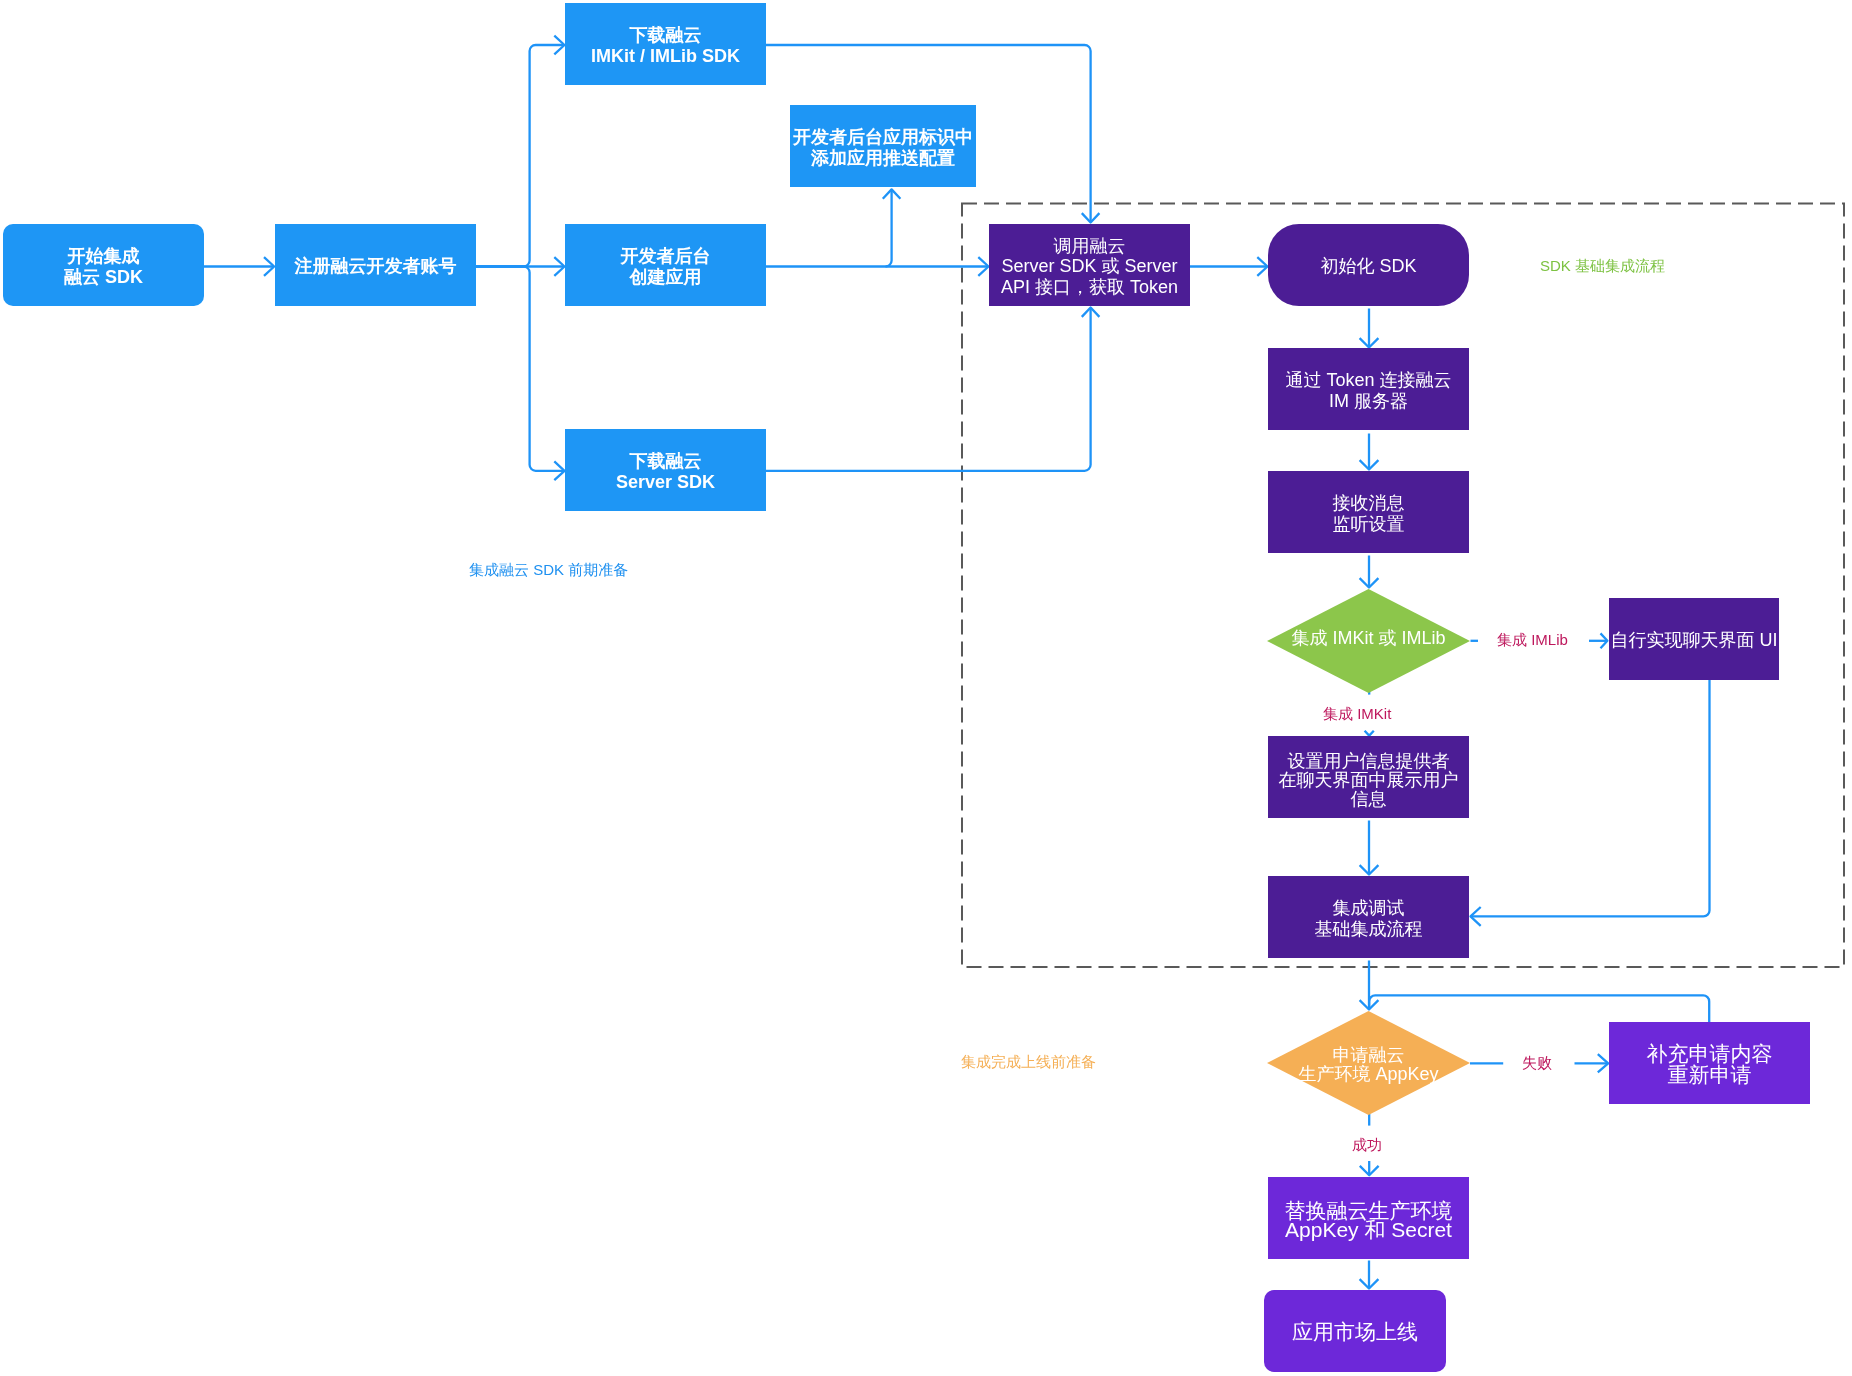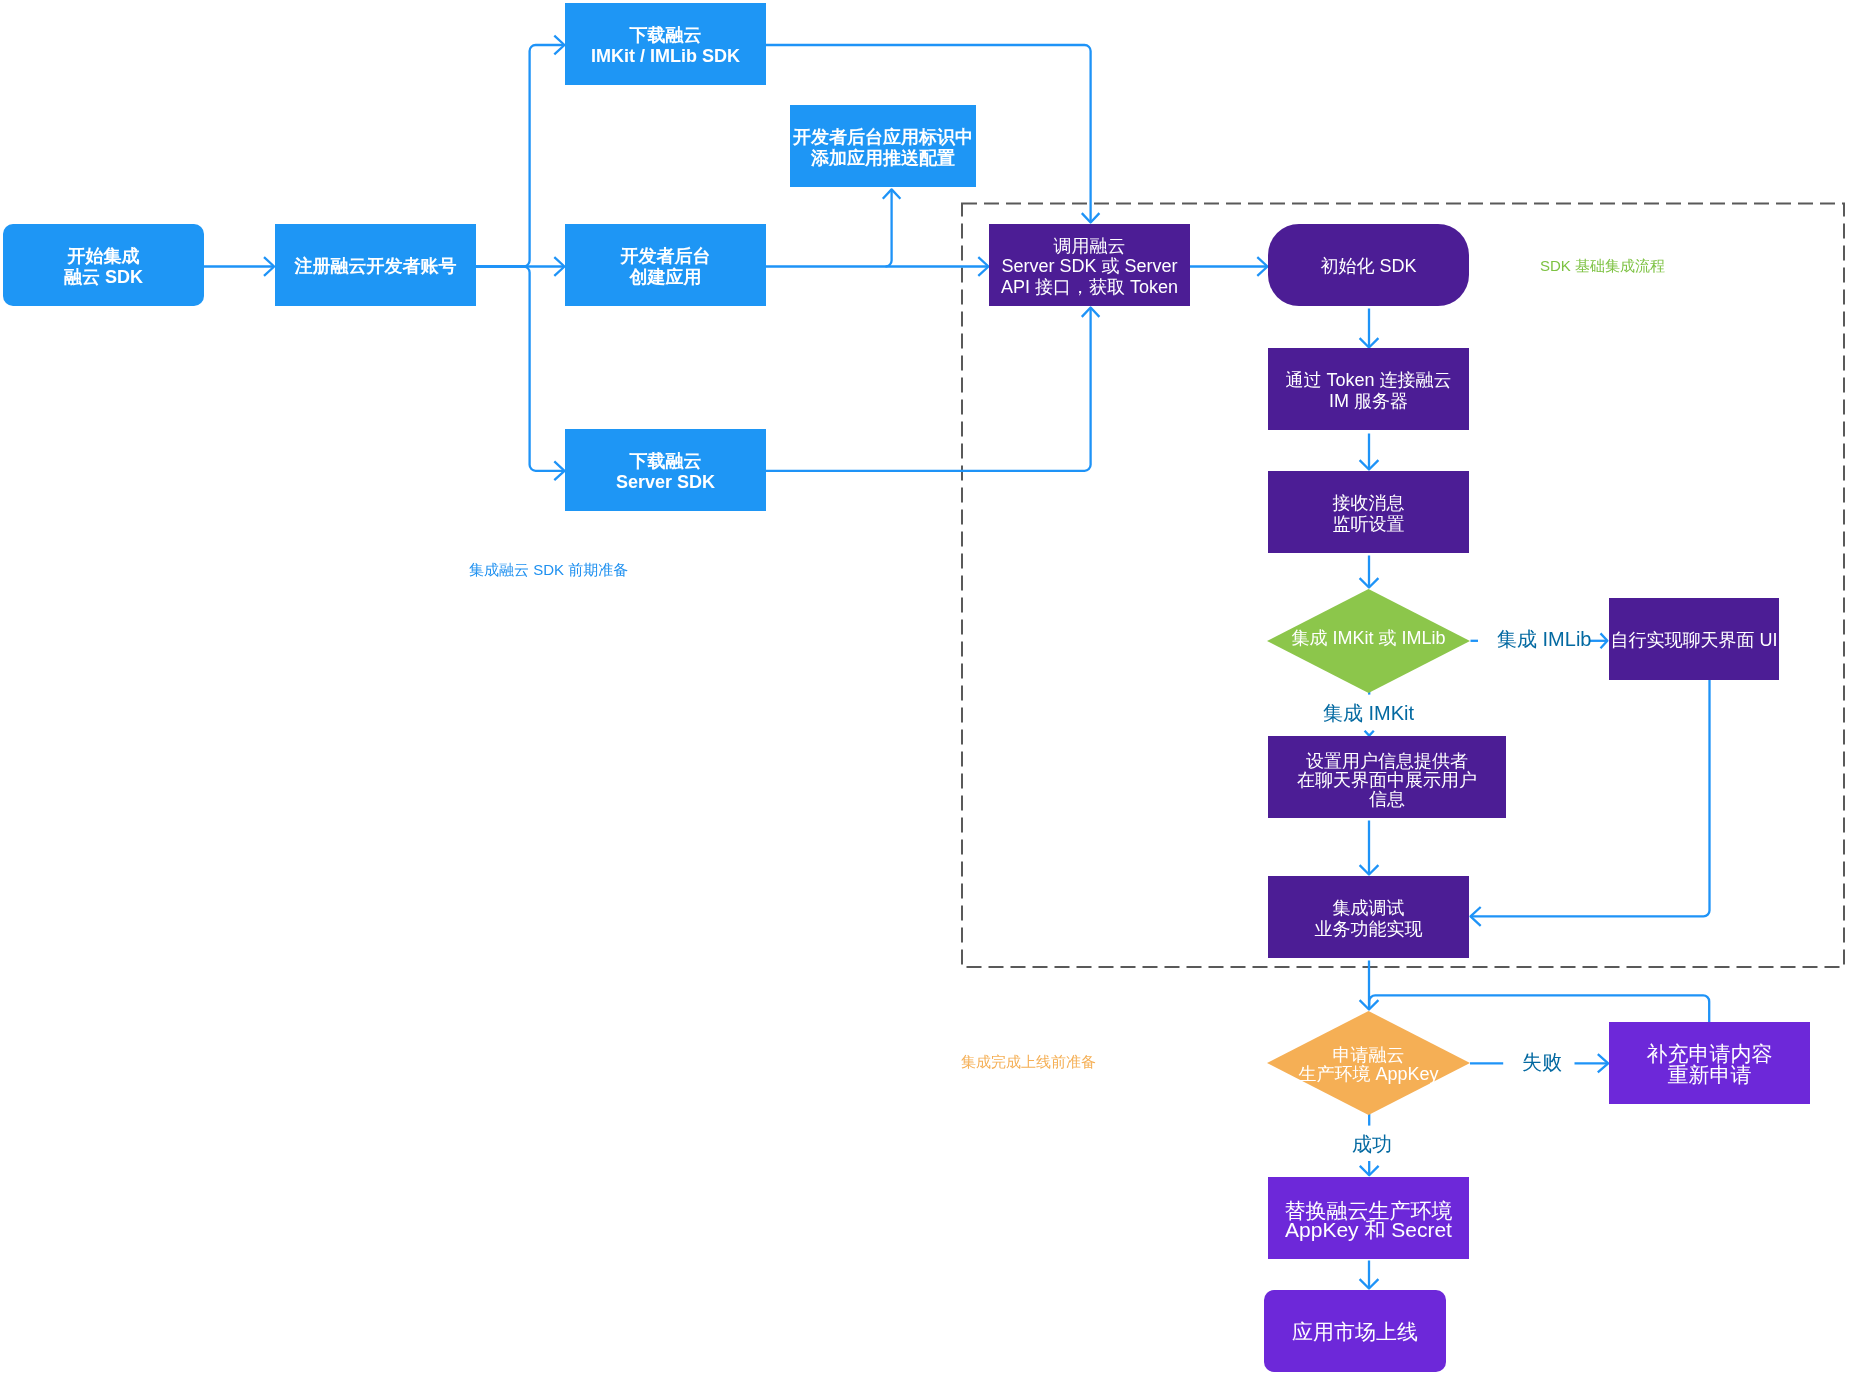--- a/index.html
+++ b/index.html
@@ -18,21 +18,21 @@
   .rounded{border-radius:10px;}
   .tight{line-height:19px;}
   .tight3 .txt{top:3.5px;}
   .diamond{position:absolute;display:flex;align-items:center;justify-content:center;
            text-align:center;color:#ffffff;font-size:18px;line-height:19.3px;}
   .diamond .shape{position:absolute;left:0;top:0;width:100%;height:100%;}
   .diamond .txt{position:relative;z-index:2;width:118%;}
   .diamond.up2 .txt{top:-2px;}
   .diamond.dn1 .txt{top:2px;}
   .caption{position:absolute;white-space:nowrap;font-size:15px;line-height:25px;font-weight:normal;}
-  .edgelabel{position:absolute;white-space:nowrap;font-size:20px;line-height:21px;color:#0369a1;}
+  .edgelabel{position:absolute;white-space:nowrap;font-size:15px;line-height:21px;color:#be185d;}
 </style>
 </head>
 <body>
 
 <div id="canvas">
 
   <svg id="group-layer" viewBox="0 0 1852 1376" width="1852" height="1376">
     <rect x="962" y="203.5" width="882" height="763.5" fill="none" stroke="#595959" stroke-width="2" stroke-dasharray="15 7"></rect>
   </svg>
 
@@ -149,26 +149,26 @@
     <svg class="shape" viewBox="0 0 203 104" preserveAspectRatio="none">
       <polygon points="101.5,0 203,52 101.5,104 0,52" fill="#8CC64B"></polygon>
     </svg>
     <div class="txt"><span>集成 IMKit 或 IMLib</span></div>
   </div>
 
   <div class="node n-green" style="left:1609px;top:598px;width:170px;height:82px;">
     <div class="txt"><span>自行实现聊天界面 UI</span></div>
   </div>
 
-  <div class="node n-green tight tight3" style="left:1268px;top:736px;width:238px;height:82px;">
+  <div class="node n-green tight tight3" style="left:1268px;top:736px;width:201px;height:82px;">
     <div class="txt"><span>设置用户信息提供者</span><br><span>在聊天界面中展示用户</span><br><span>信息</span></div>
   </div>
 
   <div class="node n-green" style="left:1268px;top:876px;width:201px;height:82px;">
-    <div class="txt"><span>集成调试</span><br><span>业务功能实现</span></div>
+    <div class="txt"><span>集成调试</span><br><span>基础集成流程</span></div>
   </div>
 
   <div class="diamond dn1" style="left:1267px;top:1011px;width:203px;height:104px;">
     <svg class="shape" viewBox="0 0 203 104" preserveAspectRatio="none">
       <polygon points="101.5,0 203,52 101.5,104 0,52" fill="#F5AF55"></polygon>
     </svg>
     <div class="txt"><span>申请融云</span><br><span>生产环境 AppKey</span></div>
   </div>
 
   <div class="node n-orange" style="left:1609px;top:1022px;width:201px;height:82px;">

